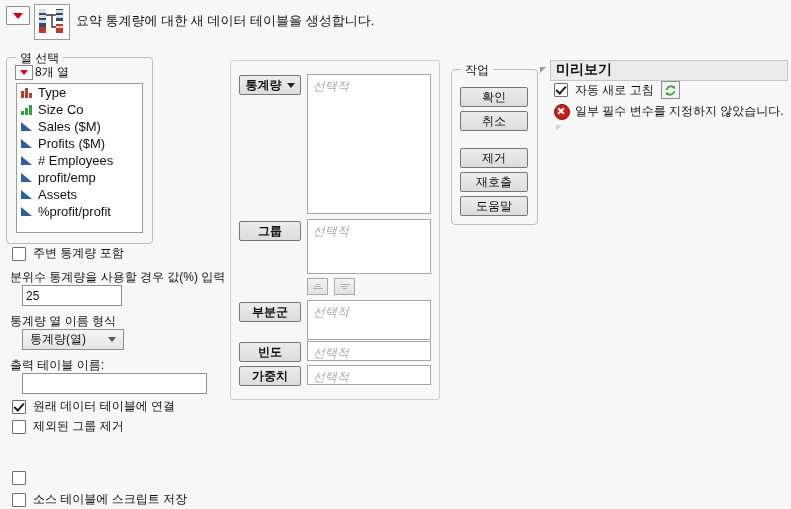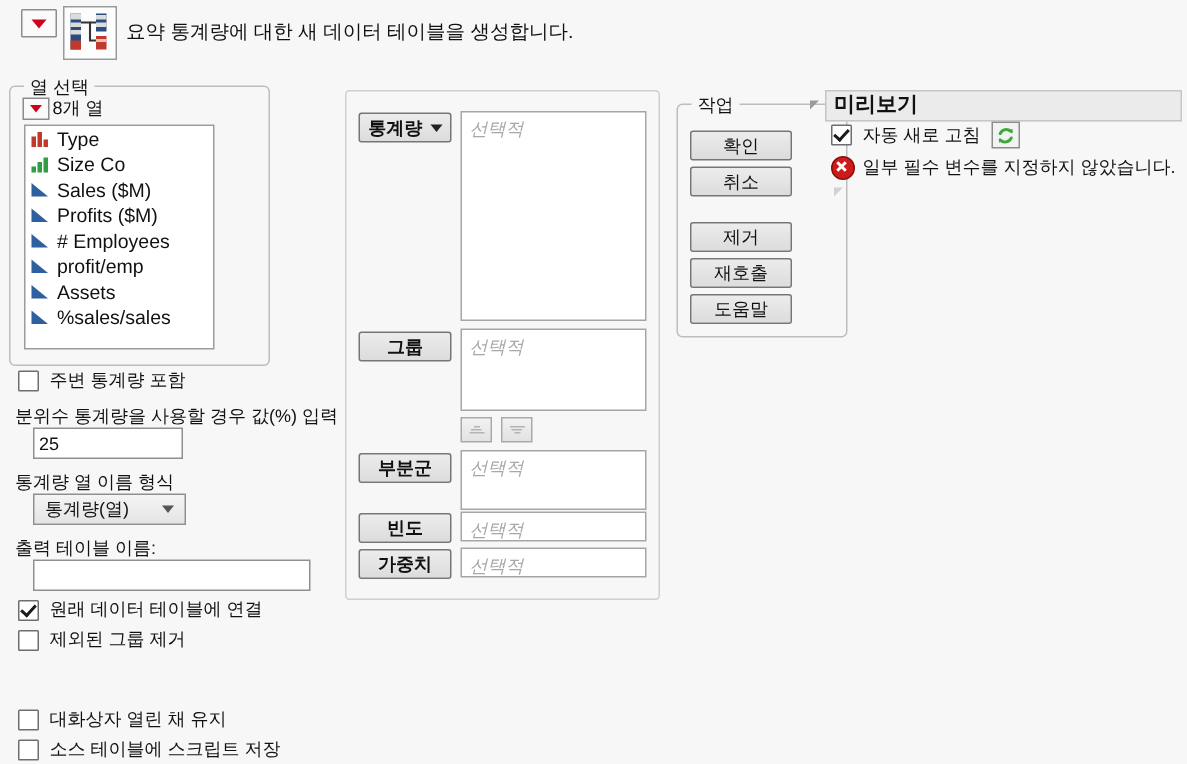--- a/index.html
+++ b/index.html
@@ -7,39 +7,39 @@
     width: 791px; height: 509px;
     background: #f7f7f7;
     font-family: "Liberation Sans", "DejaVu Sans", sans-serif;
     font-size: 12px;
     color: #1a1a1a;
     overflow: hidden;
   }
   #root { position: relative; width: 791px; height: 509px; }
 
   
-  .hdr { position: absolute; left: 8px; top: 0; width: 711px; height: 46px; }
+  .hdr { position: absolute; left: 0; top: 0; width: 711px; height: 46px; }
   .red-menu-btn {
     position: absolute; left: 6px; top: 6px; width: 22px; height: 17px;
     background: #fafafa; border: 1px solid #8c8c8c; border-radius: 1px;
     display: flex; align-items: center; justify-content: center;
   }
   .red-tri { width: 0; height: 0; border-left: 5px solid transparent;
              border-right: 5px solid transparent; border-top: 6px solid #d0021b; }
   .app-icon {
     position: absolute; left: 34px; top: 4px; width: 34px; height: 34px;
     background: #fdfdfd; border: 1px solid #9a9a9a;
   }
   .hdr-title {
     position: absolute; left: 76px; top: 7px; width: 700px;
     font-size: 13px; color: #111; line-height: 28px; white-space: nowrap;
   }
 
   
-  .gbox { position: absolute; border: 1px solid #bdbdbd; border-radius: 4px; padding-left: 27px; }
+  .gbox { position: absolute; border: 1px solid #bdbdbd; border-radius: 4px; }
   .glegend {
     position: absolute; top: -8px; left: 9px; padding: 0 4px;
     background: #f7f7f7; font-size: 12px; color: #111; white-space: nowrap;
   }
 
   
   #colsel { left: 6px; top: 57px; width: 145px; height: 185px; }
   .colhdr { position: absolute; left: 8px; top: 6px; display: flex; align-items: center; gap: 2px; }
   .mini-red-btn {
     width: 16px; height: 13px; background: #fafafa; border: 1px solid #8c8c8c;
@@ -247,21 +247,21 @@
         <div class="colitem">
           <span class="ico ico-cont">
             <i></i>
           </span>
           <span class="lbl">Assets</span>
         </div>
         <div class="colitem">
           <span class="ico ico-cont">
             <i></i>
           </span>
-          <span class="lbl">%sales/sales</span>
+          <span class="lbl">%profit/profit</span>
         </div>
       </div>
   </div>
 
   <div class="cbrow" style="left:12px; top:245px;">
     <div class="cbox"></div>
     <span class="cblabel">주변 통계량 포함</span>
   </div>
 
   <div class="statictext" style="left:10px; top:269px;">분위수 통계량을 사용할 경우 값(%) 입력</div>
@@ -280,21 +280,20 @@
     <div class="cbox checked"></div>
     <span class="cblabel">원래 데이터 테이블에 연결</span>
   </div>
   <div class="cbrow" style="left:12px; top:418px;">
     <div class="cbox"></div>
     <span class="cblabel">제외된 그룹 제거</span>
   </div>
 
   <div class="cbrow" style="left:12px; top:471px;">
     <div class="cbox"></div>
-    <span class="cblabel">대화상자 열린 채 유지</span>
   </div>
   <div class="cbrow" style="left:12px; top:491px;">
     <div class="cbox"></div>
     <span class="cblabel">소스 테이블에 스크립트 저장</span>
   </div>
 
   <div id="rolepanel">
     <div class="rolebtn" style="left:8px; top:14px; width:62px; height:20px;">
       <span>통계량</span>
       <span class="chev2"></span>

